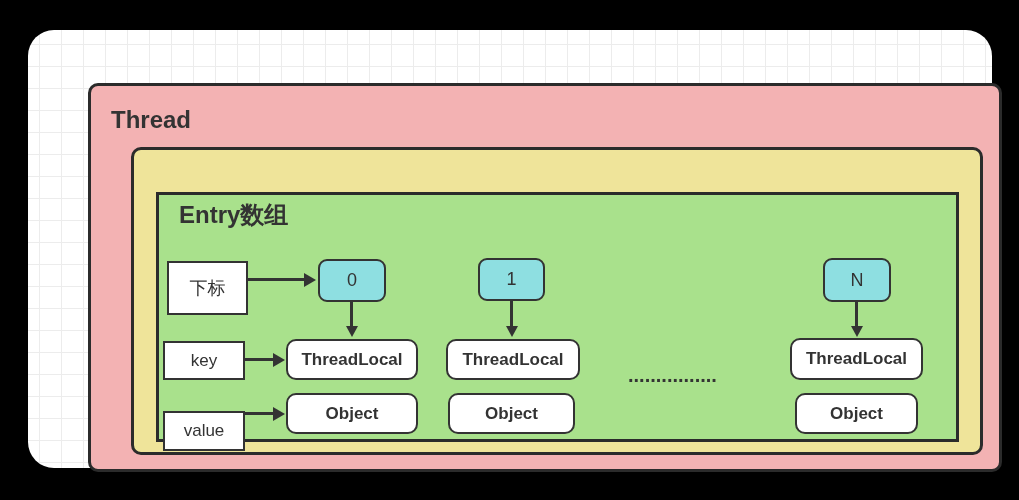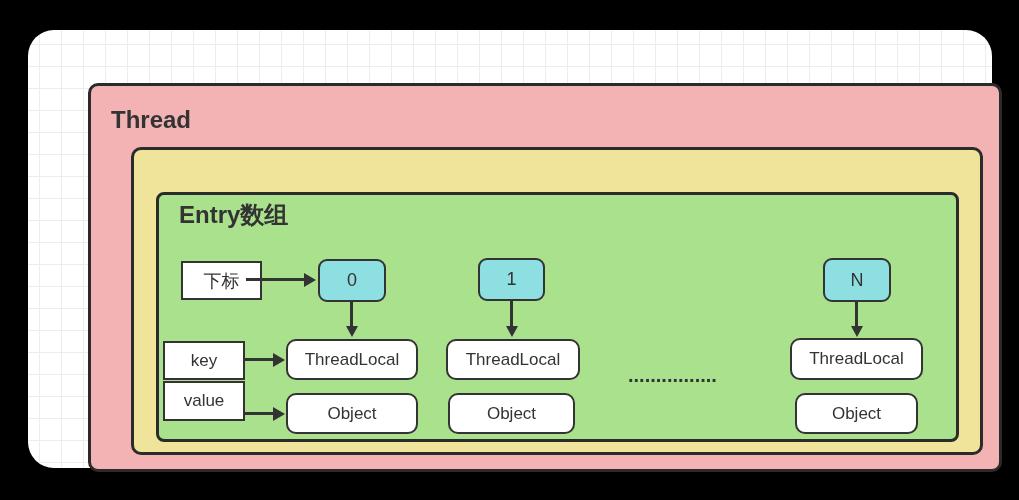--- a/index.html
+++ b/index.html
@@ -43,21 +43,21 @@
   .map-container {
     left: 40px; top: 61px;
     width: 852px; height: 308px;
     background: var(--map-fill, #efe49a);
     border-radius: 10px;
   }
   .entry-container {
     left: 22px; top: 42px;
     width: 803px; height: 250px;
     background: var(--entry-fill, #a9e18c);
-    border-radius: 8px;
+    border-radius: 0;
   }
   .container-title {
     position: absolute;
     left: 0; right: 0;
     text-align: left;
     transform: translateX(20px);
     font-weight: bold;
     font-size: 24px;
     line-height: 26px;
     color: var(--ink, #333);
@@ -72,31 +72,31 @@
     display: flex;
     align-items: center;
     justify-content: center;
     box-sizing: border-box;
     background: var(--node-fill, #fff);
     border: 2.5px solid var(--ink, #333);
     font-size: 17px;
     color: var(--ink, #333);
     white-space: nowrap;
   }
-  .round { border-radius: 10px; }
+  .round { border-radius: 10px; font-weight: bold; }
   .slot {
     background: var(--slot-fill, #8edfe1);
     border-radius: 9px;
     font-size: 18px;
   }
 
   
-  .lbl-index { left: 22px;  top: 66px;  width: 81px; height: 39px; font-size: 18px; }
+  .lbl-index { left: 8px;  top: 66px;  width: 81px; height: 54px; font-size: 18px; }
   .lbl-key   { left: 4px;  top: 146px; width: 82px; height: 39px; }
-  .lbl-value { left: 4px;  top: 186px; width: 82px; height: 40px; }
+  .lbl-value { left: 4px;  top: 216px; width: 82px; height: 40px; }
 
   
   .slot-0 { left: 159px; top: 64px;  width: 68px;  height: 43px; }
   .tl-0   { left: 127px; top: 144px; width: 132px; height: 41px; }
   .obj-0  { left: 127px; top: 198px; width: 132px; height: 41px; }
   
   .slot-1 { left: 319px; top: 63px;  width: 67px;  height: 43px; }
   .tl-1   { left: 287px; top: 144px; width: 134px; height: 41px; }
   .obj-1  { left: 289px; top: 198px; width: 127px; height: 41px; }
   

